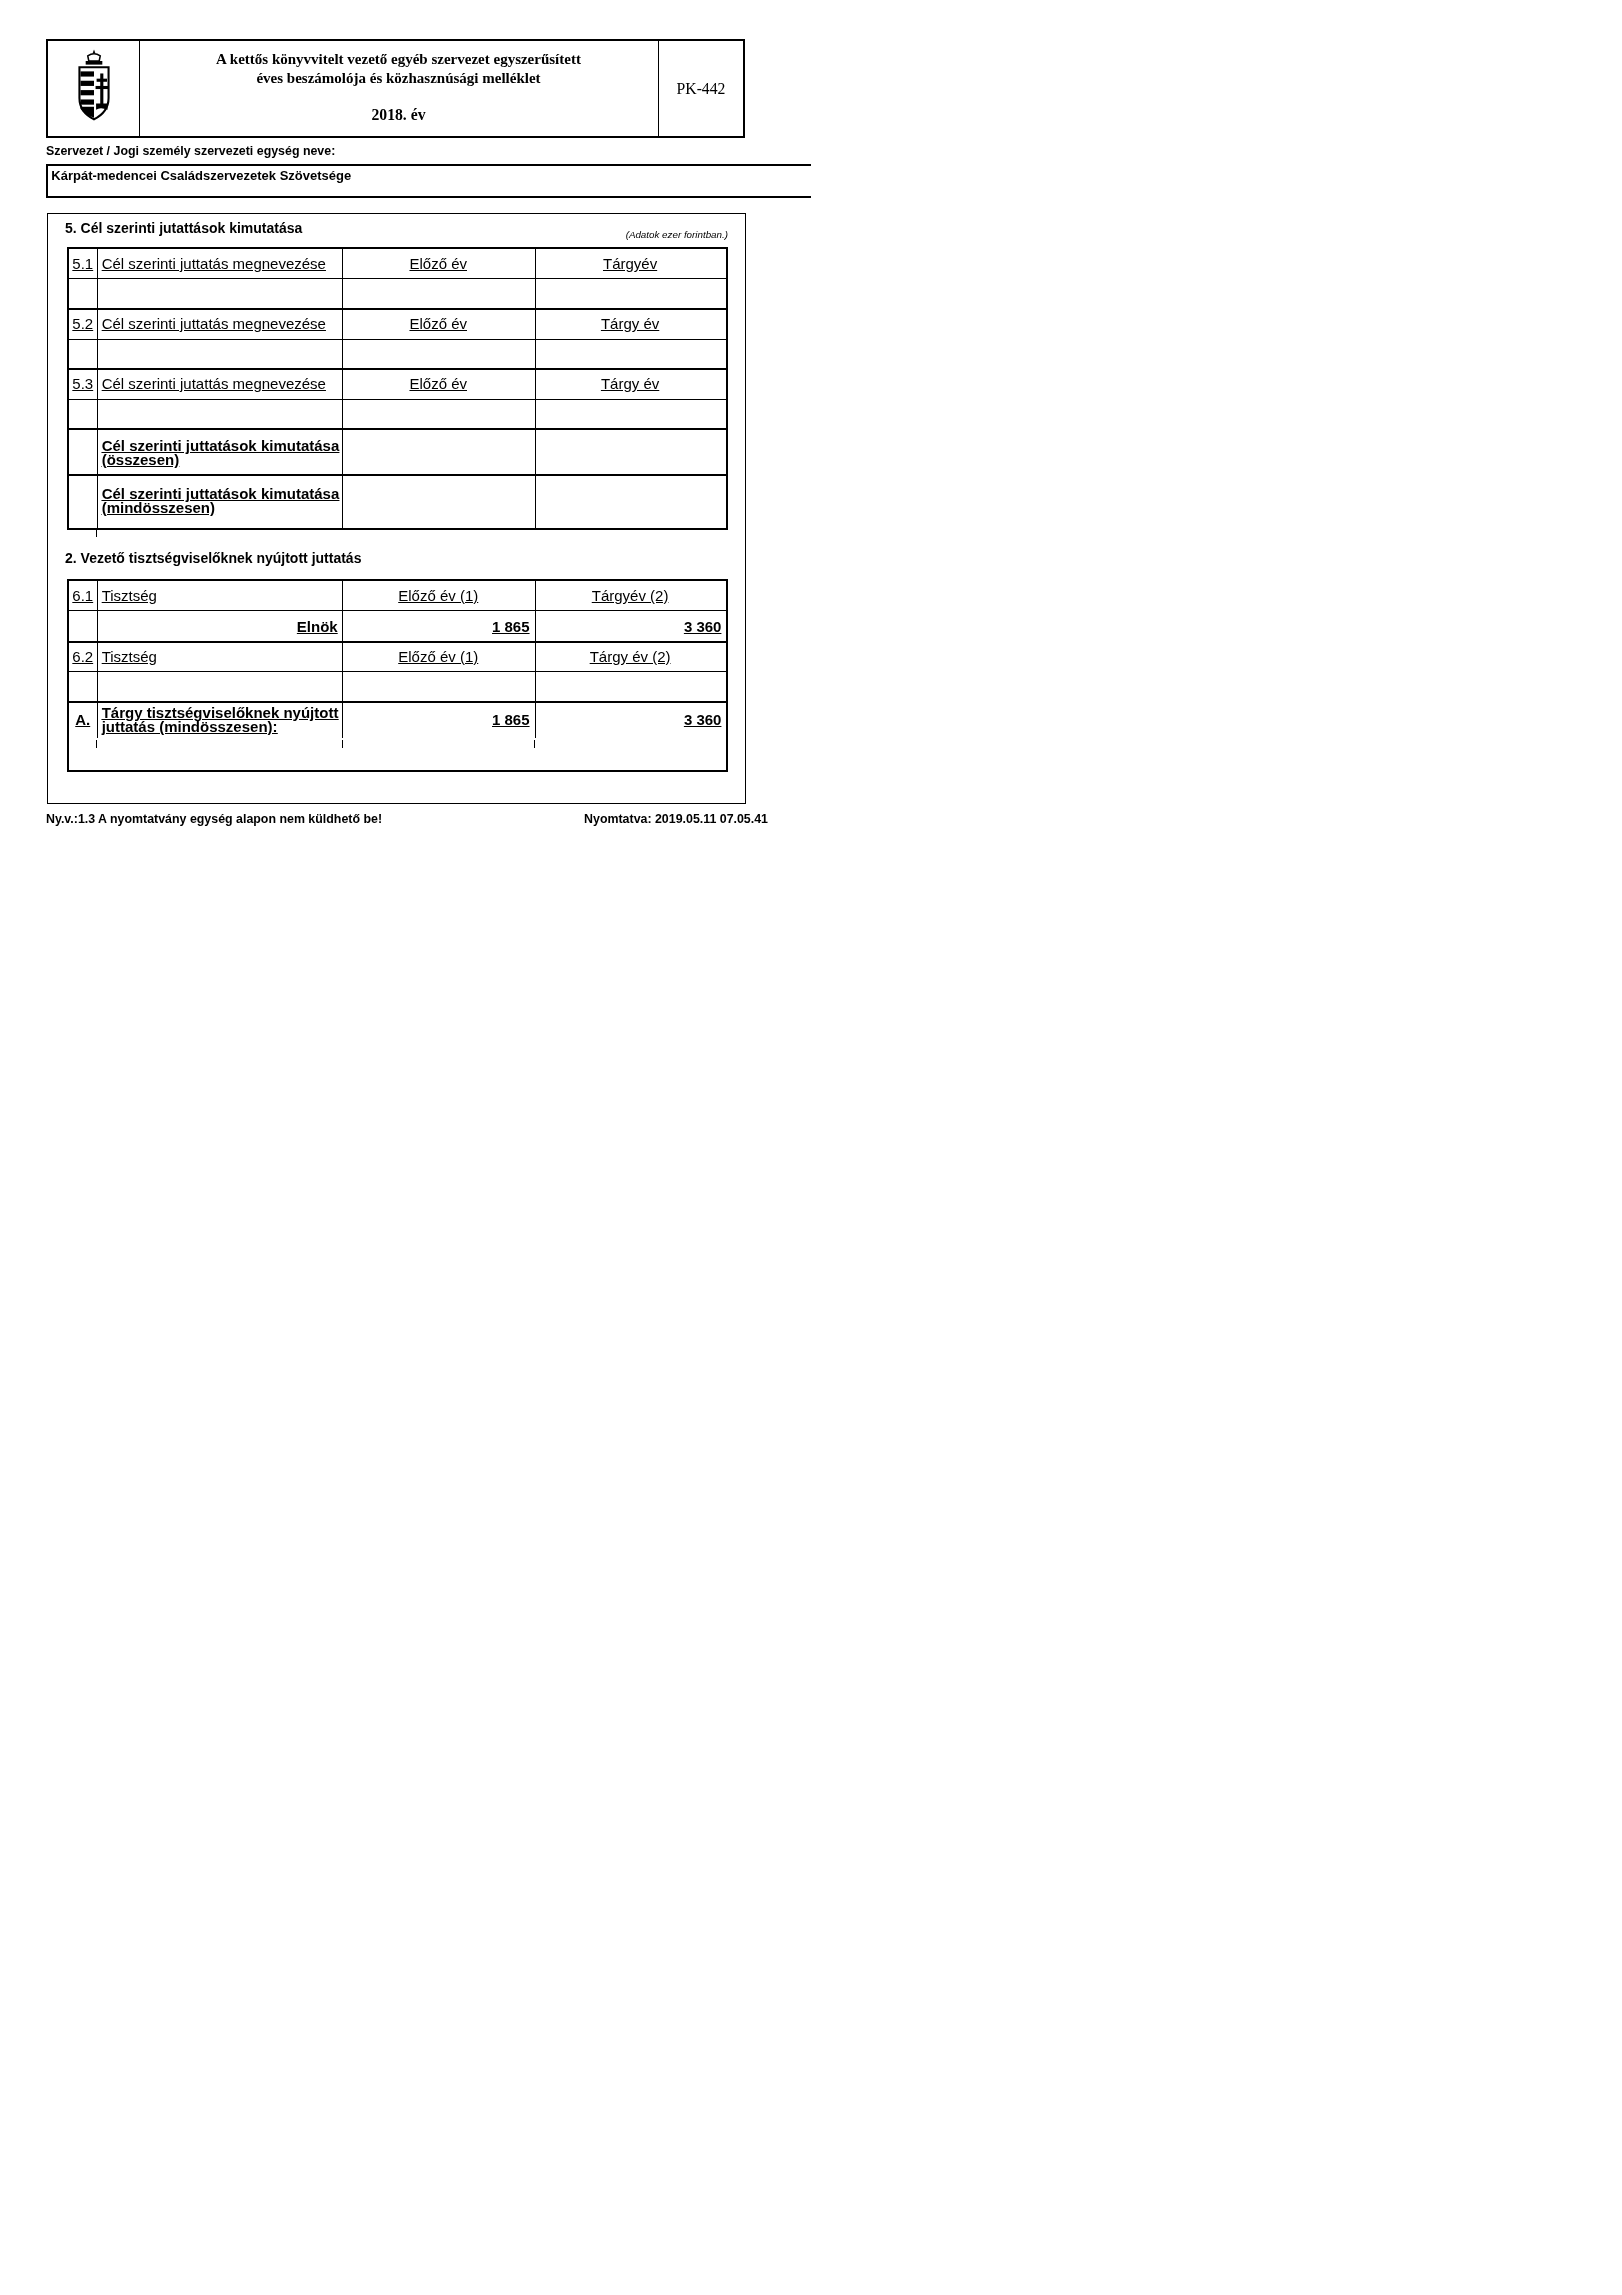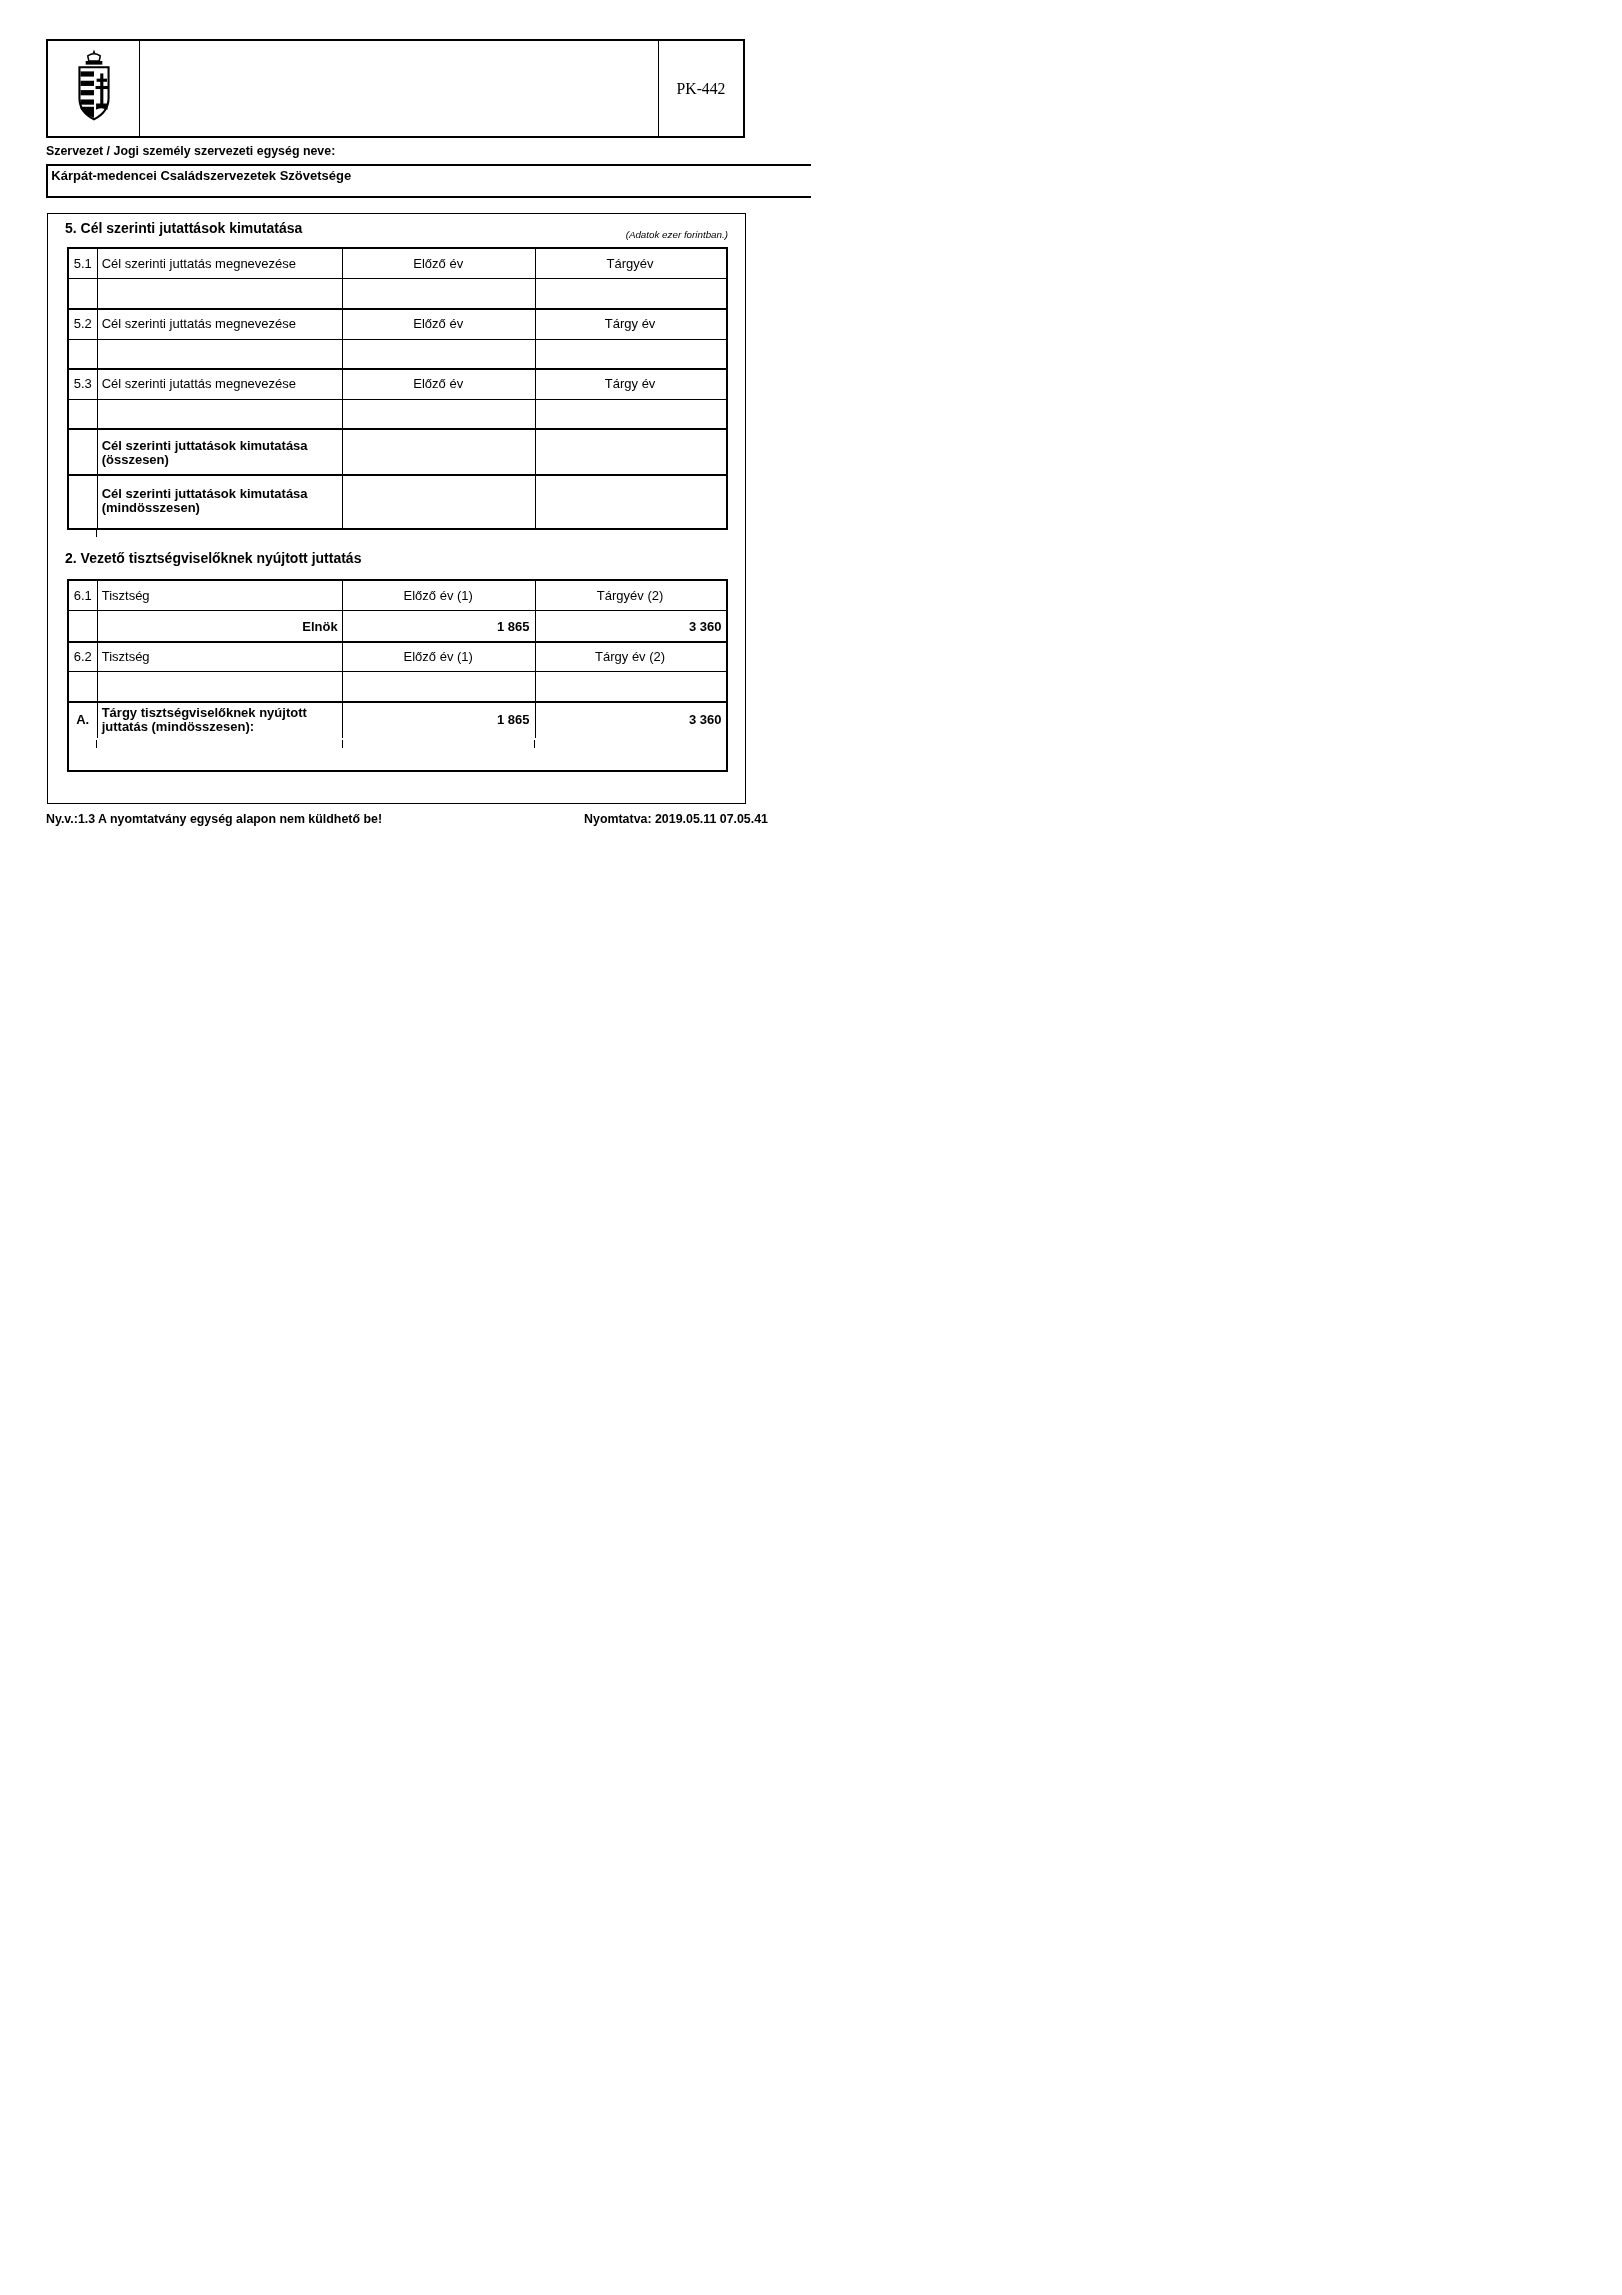--- a/index.html
+++ b/index.html
@@ -72,21 +72,21 @@
   .table5 .vline{height:279px;}
   .table6 .vline{height:157px;}
   .v0{left:27.5px;} .v1{left:273px;} .v2{left:466px;}
   .hline{position:absolute;left:0;width:100%;background:#000;}
   .thin{height:1.3px;} .thick{height:2px;}
   .t-row{position:absolute;left:0;width:100%;display:flex;align-items:center;}
   .c0{width:27.5px;text-align:center;box-sizing:border-box;}
   .c1{width:246px;padding-left:5.2px;box-sizing:border-box;}
   .c2{width:192px;text-align:center;box-sizing:border-box;}
   .c3{width:192px;text-align:center;box-sizing:border-box;}
-  .t-row span{font-size:13px;line-height:13.7px;}
+  .t-row span{font-size:15px;line-height:13.7px;text-decoration:underline;}
   .val .c1,.val .c2,.val .c3{text-align:right;padding-right:4.6px;}
   .bold span{font-weight:bold;}
   .tail{position:absolute;width:1.3px;height:7.9px;background:#000;}
   
   .footer-left{
     position:absolute;left:46px;top:812px;
     font-size:12.4px;font-weight:bold;
   }
   .footer-right{
     position:absolute;left:393px;top:812px;width:375px;text-align:right;
@@ -114,20 +114,25 @@
           <rect x="24" y="80" width="26" height="10" fill="#000"></rect>
           <rect x="24" y="98" width="26" height="10" fill="#000"></rect>
           <path d="M24 116 Q32 128 50 133 L50 112 L24 112 Z" fill="#000"></path>
 
           <path d="M54 118 Q62 112 76 118 L76 106 L54 106 Z" fill="#000"></path>
           <rect x="62" y="48" width="6" height="60" fill="#000"></rect>
           <rect x="55" y="58" width="20" height="6" fill="#000"></rect>
           <rect x="53" y="72" width="24" height="6" fill="#000"></rect>
         </svg>
       </span>
+    </div>
+    <div class="title-cell">
+      <div class="title-line t1">A kettős könyvvitelt vezető egyéb szervezet egyszerűsített</div>
+      <div class="title-line">éves beszámolója és közhasznúsági melléklet</div>
+      <div class="title-year">2018. év</div>
     </div>
     <div class="pk-cell">
       <span>PK-442</span>
     </div>
   </div>
 
   <div class="org-label">Szervezet / Jogi személy szervezeti egység neve:</div>
   <div class="org-box">
     <div class="org-name">Kárpát-medencei Családszervezetek Szövetsége</div>
   </div>

